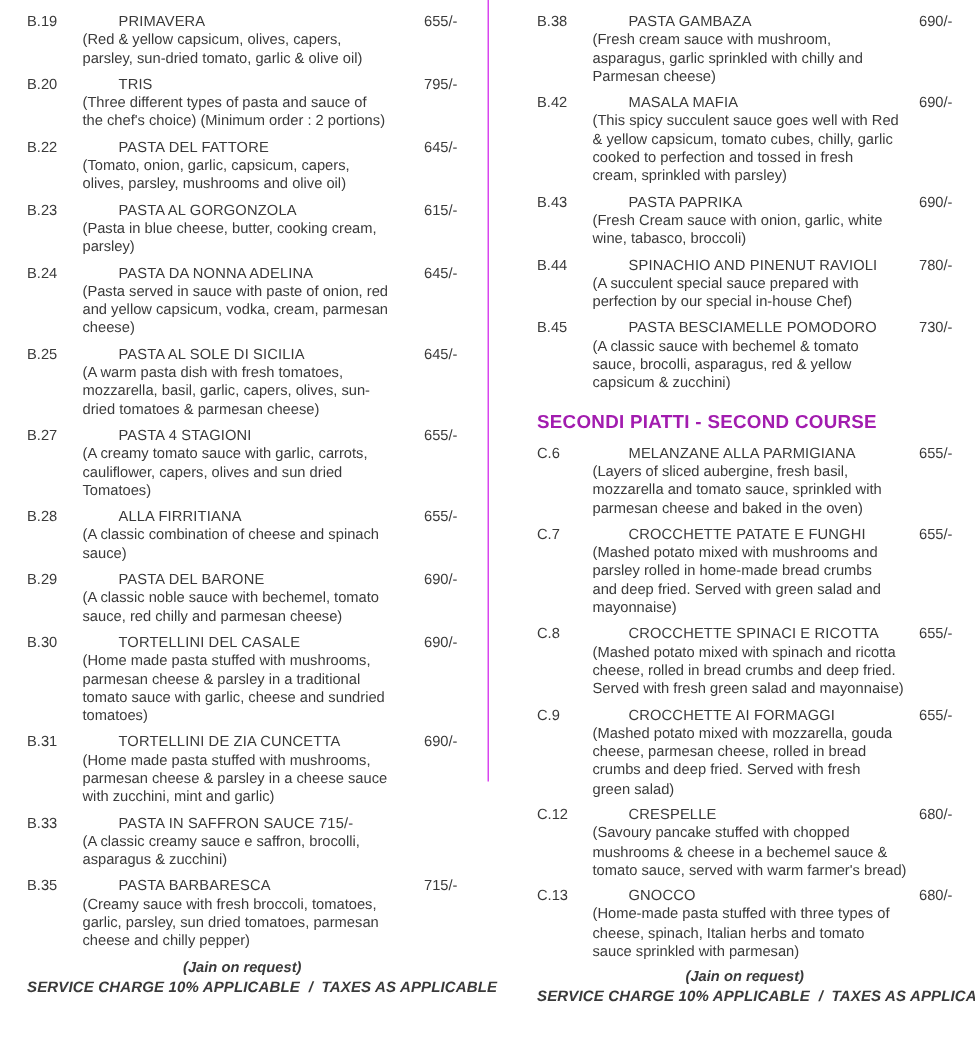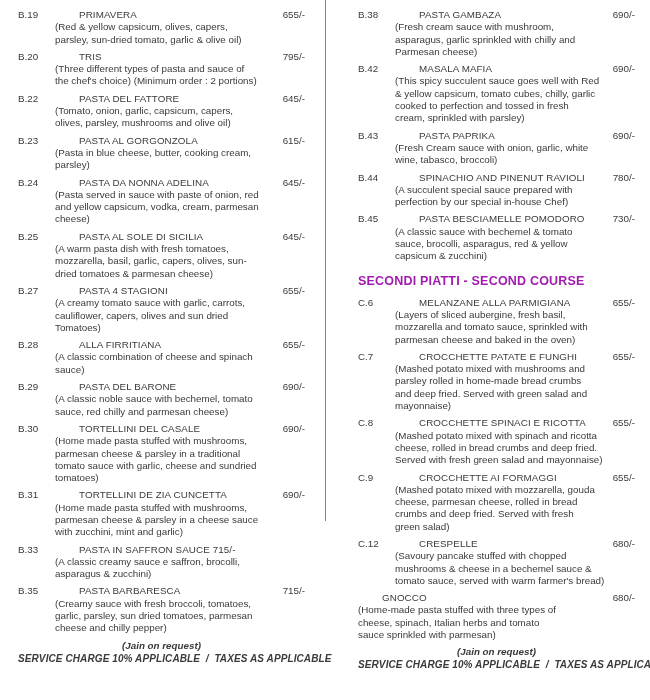--- a/index.html
+++ b/index.html
@@ -353,20 +353,21 @@
         <span class="name">CRESPELLE</span>
         <span class="price">680/-</span>
       </div>
       <div class="desc">(Savoury pancake stuffed with chopped
 mushrooms &amp; cheese in a bechemel sauce &amp;
 tomato sauce, served with warm farmer's bread)</div>
     </div>
   </div>
 
   <div class="item">
+    <span class="code">C.13</span>
     <div class="item-body">
       <div class="name-row">
         <span class="name">GNOCCO</span>
         <span class="price">680/-</span>
       </div>
       <div class="desc">(Home-made pasta stuffed with three types of
 cheese, spinach, Italian herbs and tomato
 sauce sprinkled with parmesan)</div>
     </div>
   </div>

